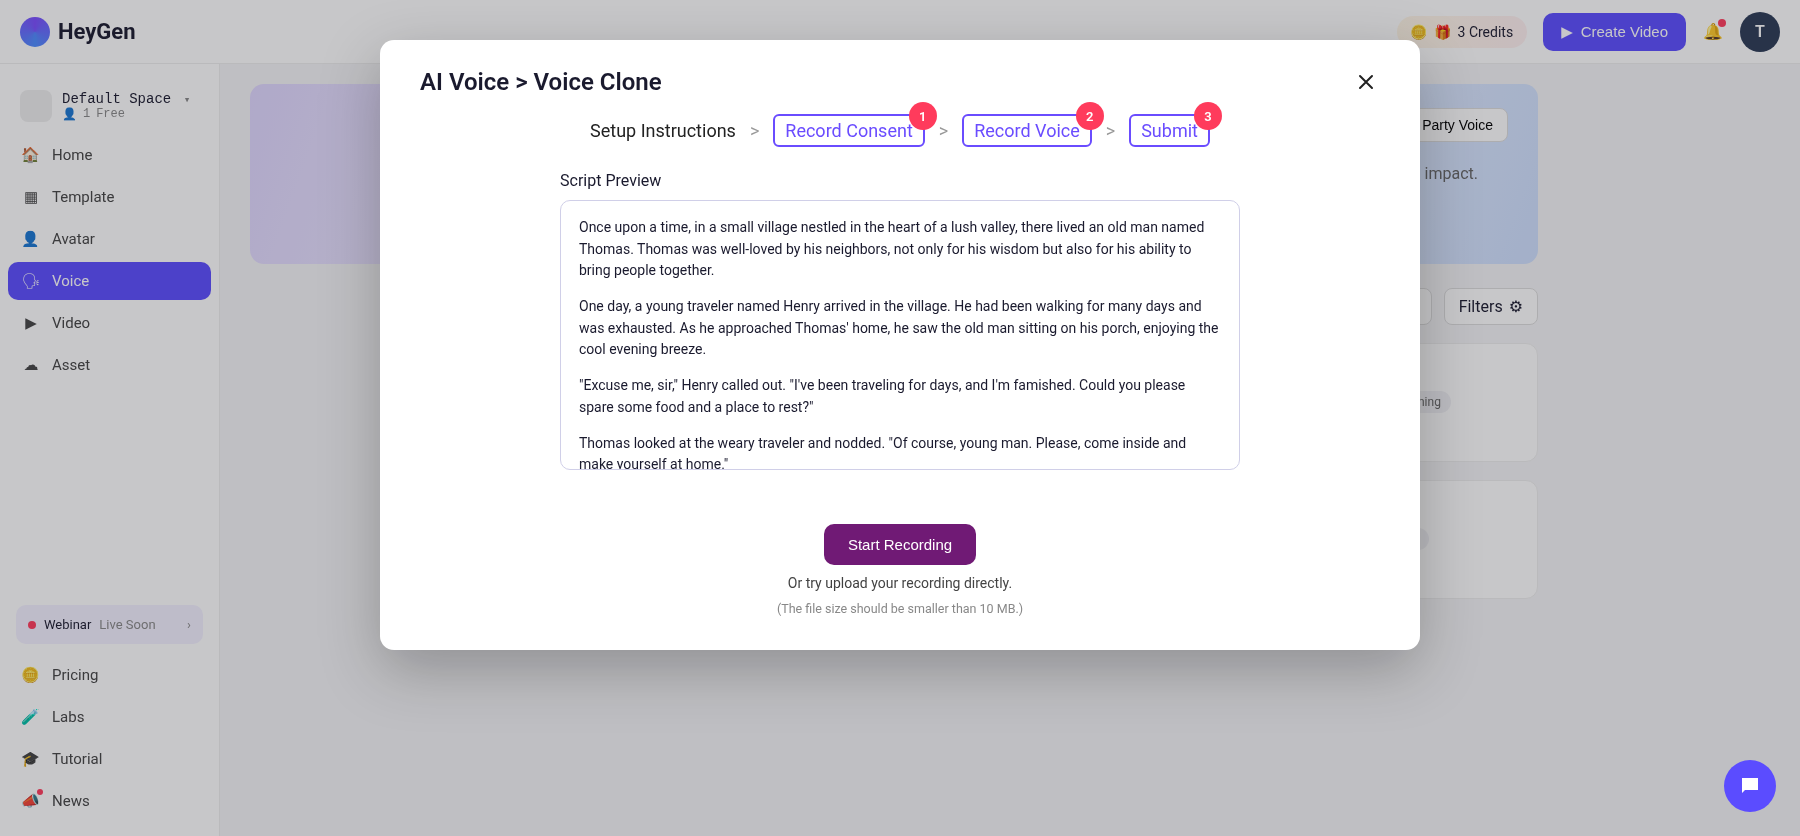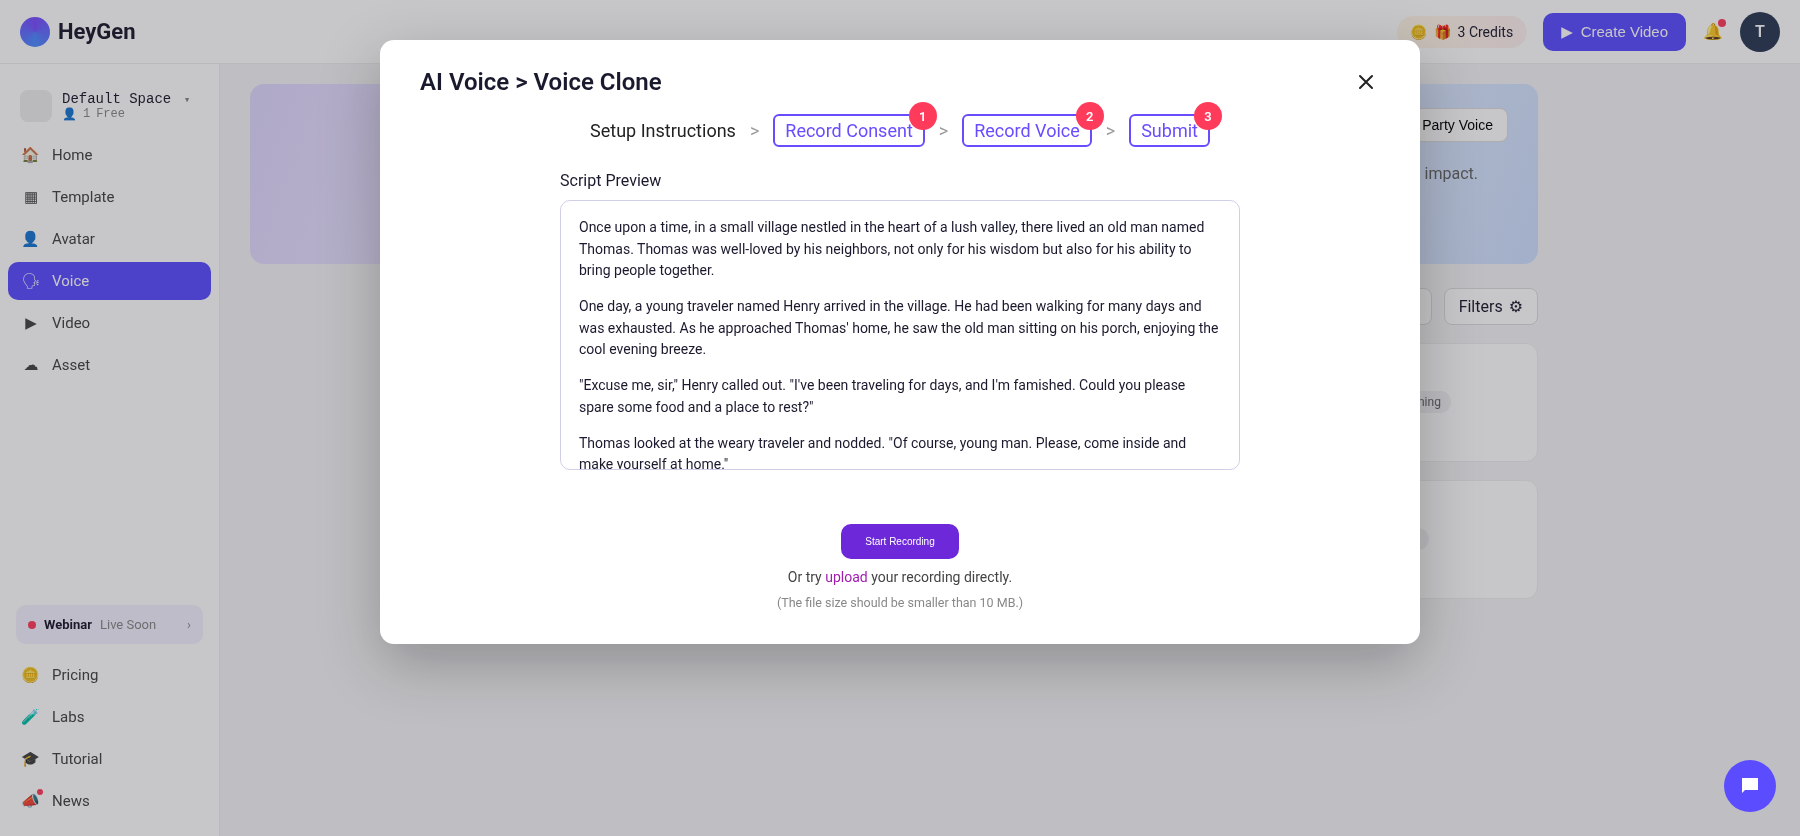--- a/index.html
+++ b/index.html
@@ -54,23 +54,23 @@
 .step.plain { border:none; color:#222; padding:0; }
 .step.current { border-color:#6a4cff; }
 .step-badge { position:absolute; top:-14px; right:-14px; width:28px; height:28px; border-radius:50%; background:#ff3b5c; color:#fff; font-size:13px; display:flex; align-items:center; justify-content:center; font-weight:600; }
 .chev { color:#999; }
 .modal-body { padding: 0 180px 24px 180px; }
 .script-label { font-size:16px; margin-bottom:10px; }
 .script-box { border:1px solid #d0cfe8; border-radius:10px; padding:16px 18px; height:270px; overflow-y:auto; font-size:14px; line-height:1.55; display:flex; flex-direction:column; gap:14px; position:relative; }
 .script-box::-webkit-scrollbar { width:8px; }
 .script-box::-webkit-scrollbar-thumb { background:#ccc; border-radius:4px; }
 .modal-actions { display:flex; flex-direction:column; align-items:center; gap:10px; padding: 30px 0 34px 0; }
-.start-rec { background:#6d28d9; color:#fff; border:none; padding:12px 24px; border-radius:10px; font-size:10px; cursor:pointer; }
+.start-rec { background:#701a75; color:#fff; border:none; padding:12px 24px; border-radius:10px; font-size:15px; cursor:pointer; }
 .or-line { font-size:14px; color:#444; }
-.or-line a { color:#a21caf; text-decoration:none; cursor:pointer; }
+.or-line a { color:#404040; text-decoration:none; cursor:pointer; }
 .hint { font-size:12.5px; color:#888; }
 
 
 .help-bubble { position:fixed; bottom:24px; right:24px; width:52px; height:52px; border-radius:50%; background:#5b4cff; color:#fff; display:flex; align-items:center; justify-content:center; z-index:60; cursor:pointer; }
 </style>
 </head>
 <body>
 
 <div class="topbar">
   <div class="logo">
@@ -135,21 +135,21 @@
     </div>
   <div class="nav-item">
       <span class="nav-icon">☁</span>
       <span>Asset</span>
     </div>
 
   <div class="sidebar-spacer"></div>
 
   <div class="webinar-banner">
     <span class="webinar-dot"></span>
-    <span style="font-weight:700;">Webinar</span>
+    <span style="font-weight:400;">Webinar</span>
     <span style="color:#888;">Live Soon</span>
     <span style="margin-left:auto;color:#888;">›</span>
   </div>
 
   <div class="nav-item">
       <span class="nav-icon">🪙</span>
       <span>Pricing</span>
     </div>
   <div class="nav-item">
       <span class="nav-icon">🧪</span>

